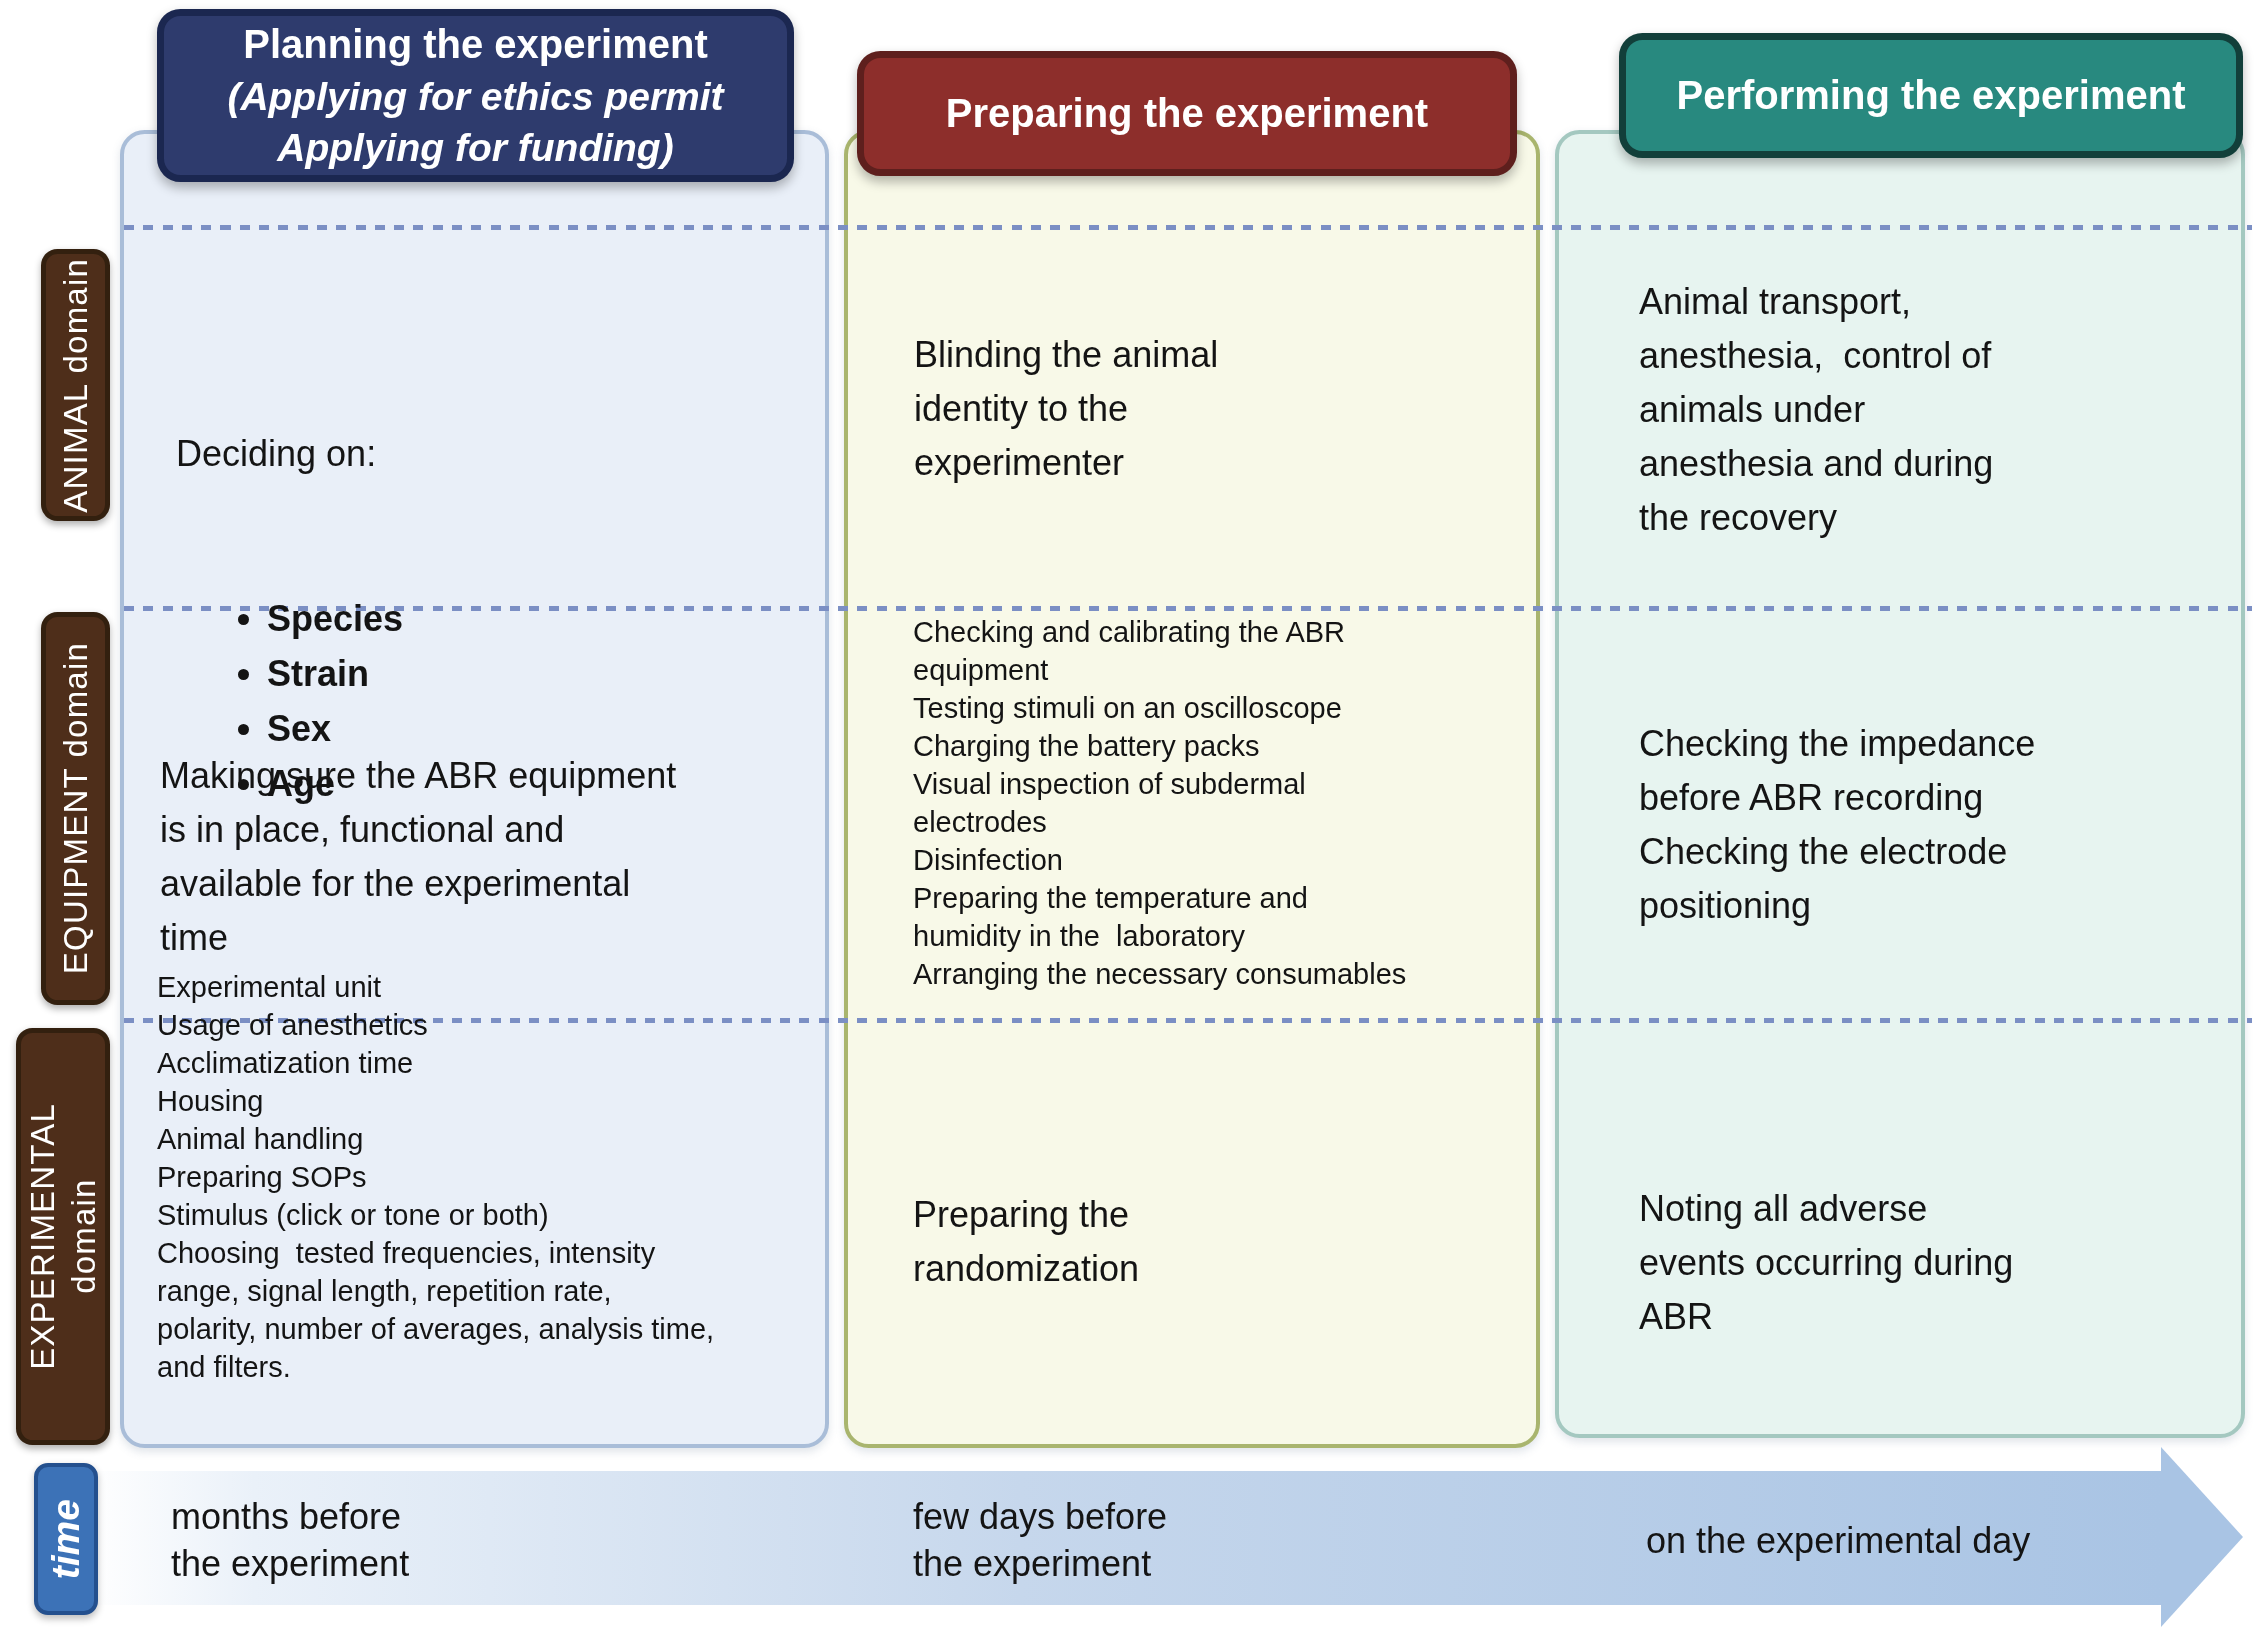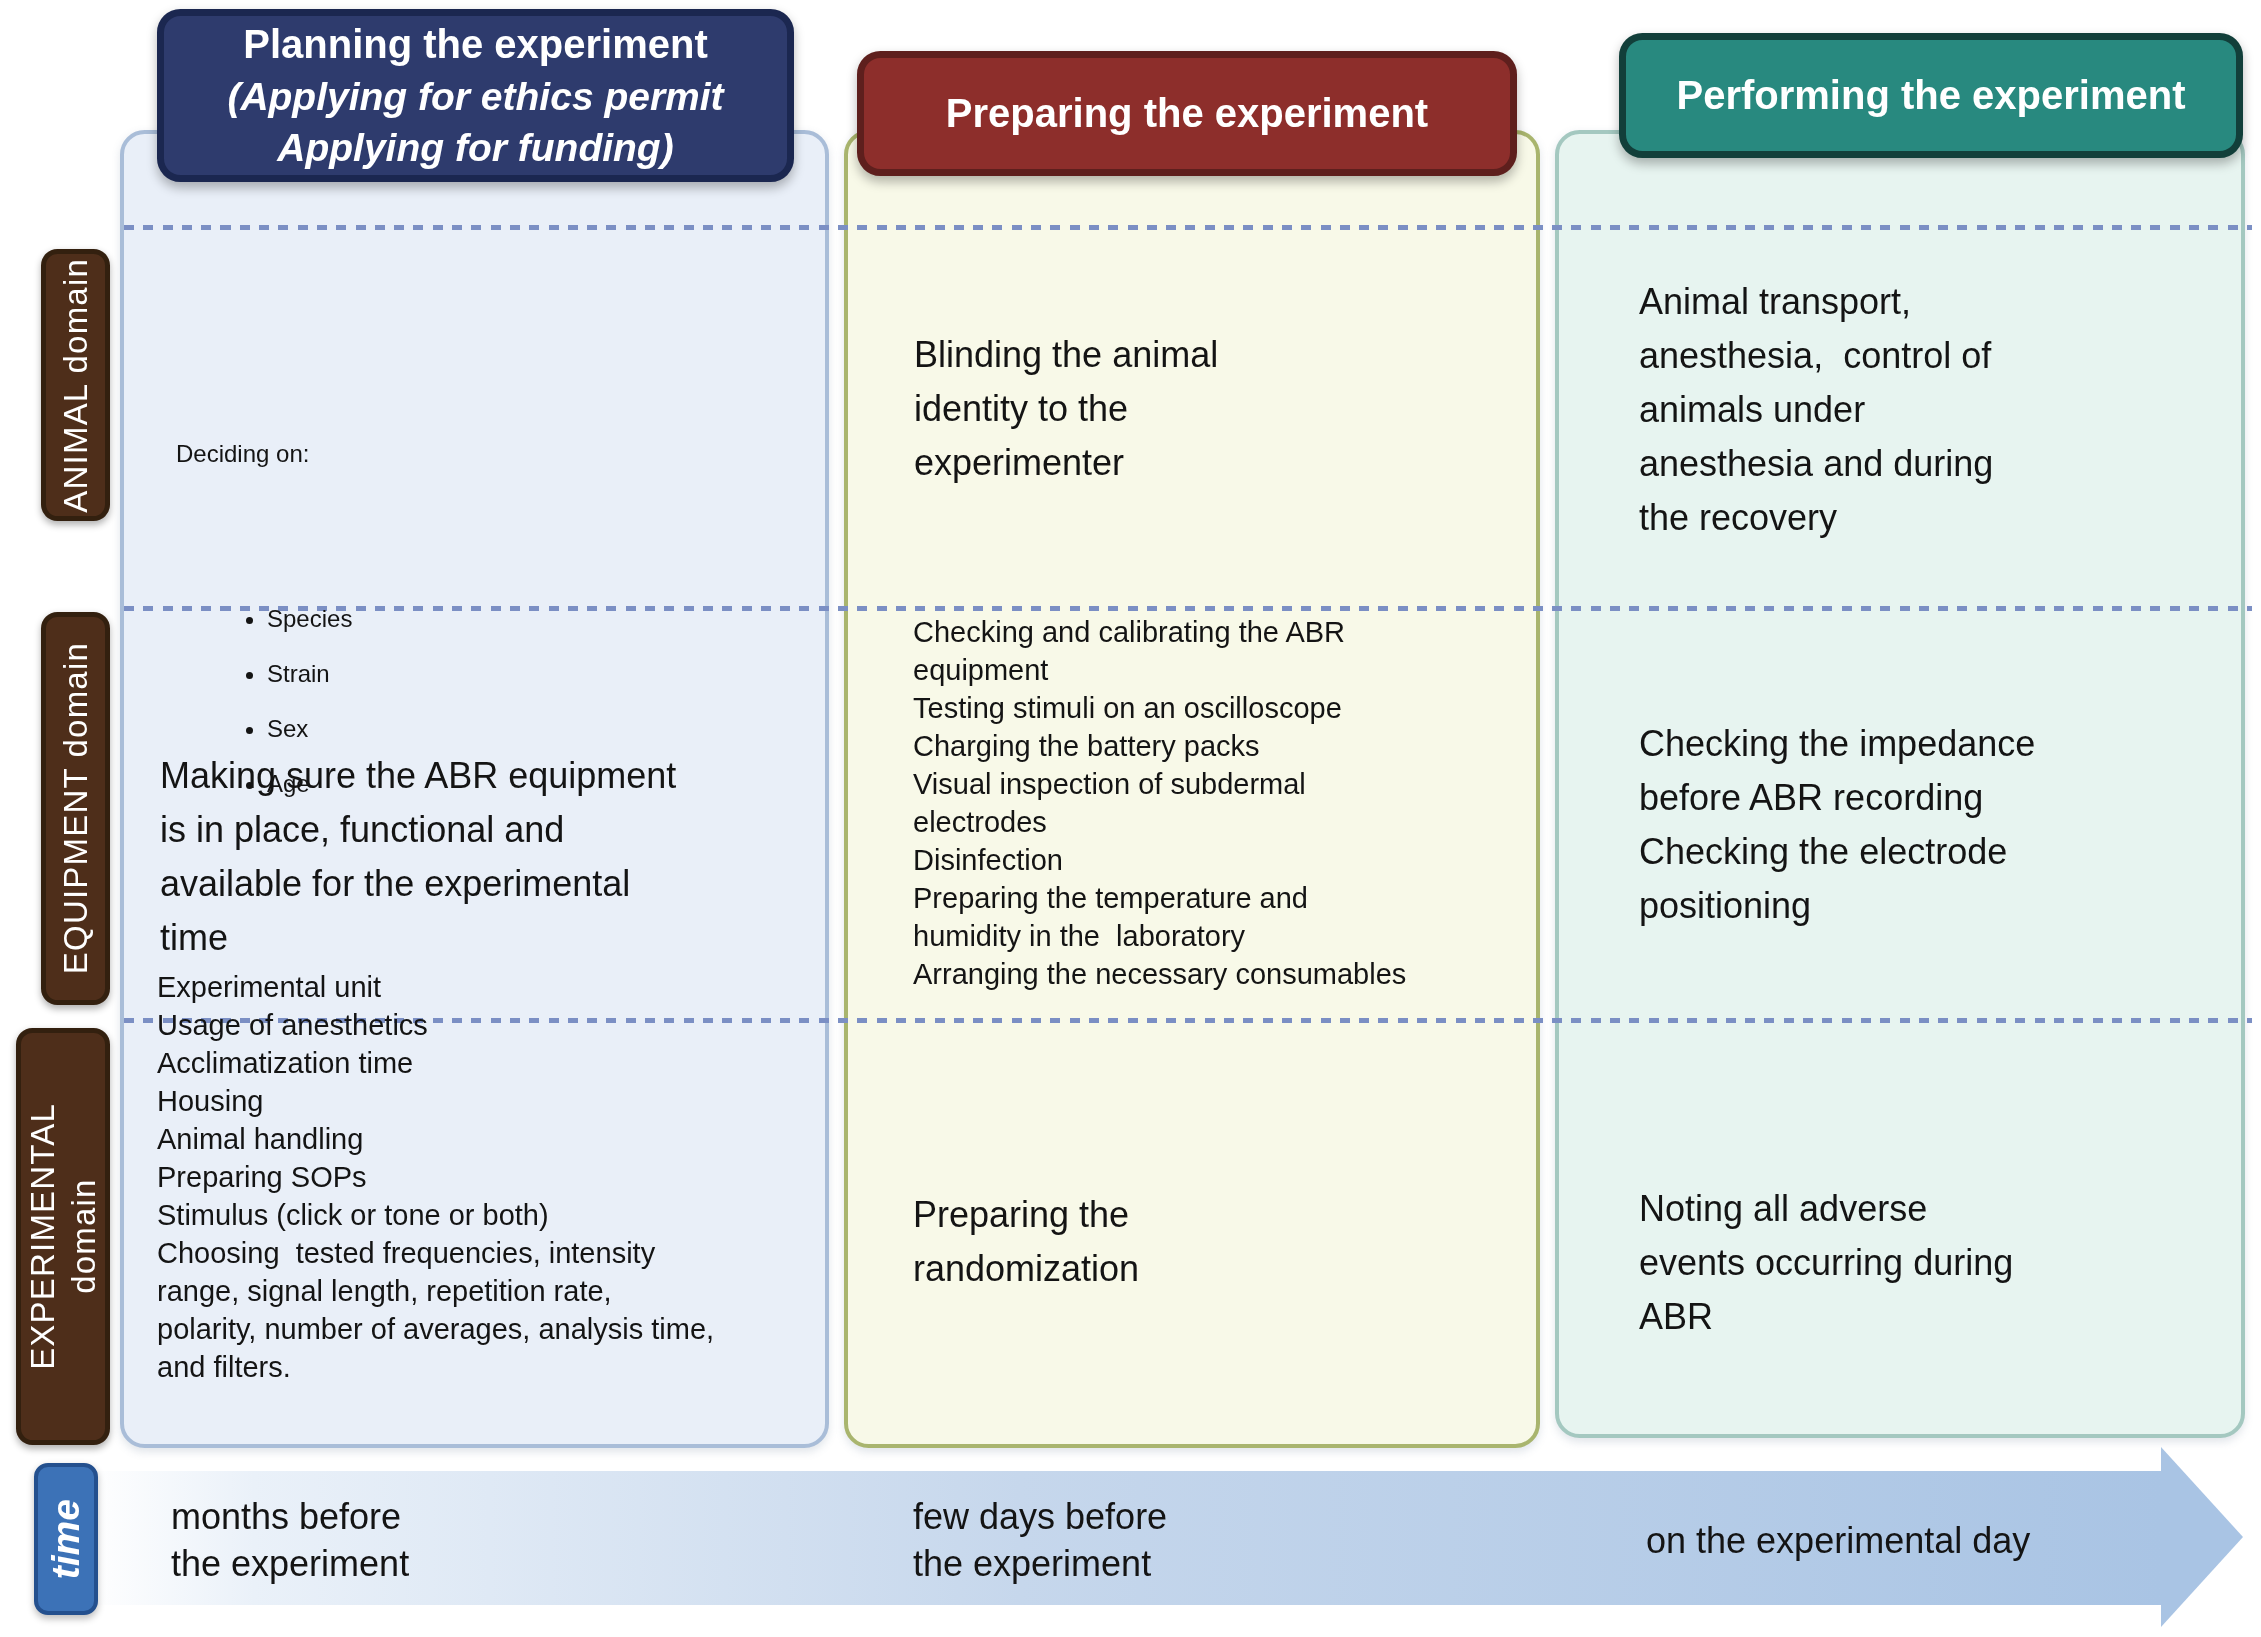--- a/index.html
+++ b/index.html
@@ -41,23 +41,23 @@
     line-height:1.25;letter-spacing:1.2px;white-space:pre;text-align:center;}
   .domain.animal{left:41px;top:249px;width:69px;height:272px;}
   .domain.equipment{left:41px;top:612px;width:69px;height:393px;}
   .domain.experimental{left:16.4px;top:1028px;width:94px;height:417px;}
   
   .cell{position:absolute;white-space:pre-wrap;}
   .big{font-size:36px;line-height:54px;}
   .small{font-size:29px;line-height:38px;}
   .small > div{white-space:pre-wrap;}
   .biglist > div{white-space:pre-wrap;}
-  .cell.animal-planning{left:176px;top:316px;font-size:24px;line-height:55px;}
+  .cell.animal-planning{left:176px;top:316px;font-size:36px;line-height:55px;}
   .cell.animal-planning ul{margin:0;padding-left:91px;}
-  .cell.animal-planning li{line-height:55px;}
+  .cell.animal-planning li{line-height:55px;font-weight:bold;}
   .cell.animal-preparing{left:914px;top:328px;}
   .cell.animal-performing{left:1639px;top:275px;}
   .cell.equipment-planning{left:160px;top:749px;}
   .cell.equipment-preparing{left:913px;top:613px;}
   .cell.equipment-performing{left:1639px;top:717px;}
   .cell.experimental-planning{left:157px;top:968px;}
   .cell.experimental-preparing{left:913px;top:1188px;}
   .cell.experimental-performing{left:1639px;top:1182px;}
   
   .arrow-body{position:absolute;left:88px;top:1471px;width:2073px;height:134px;

